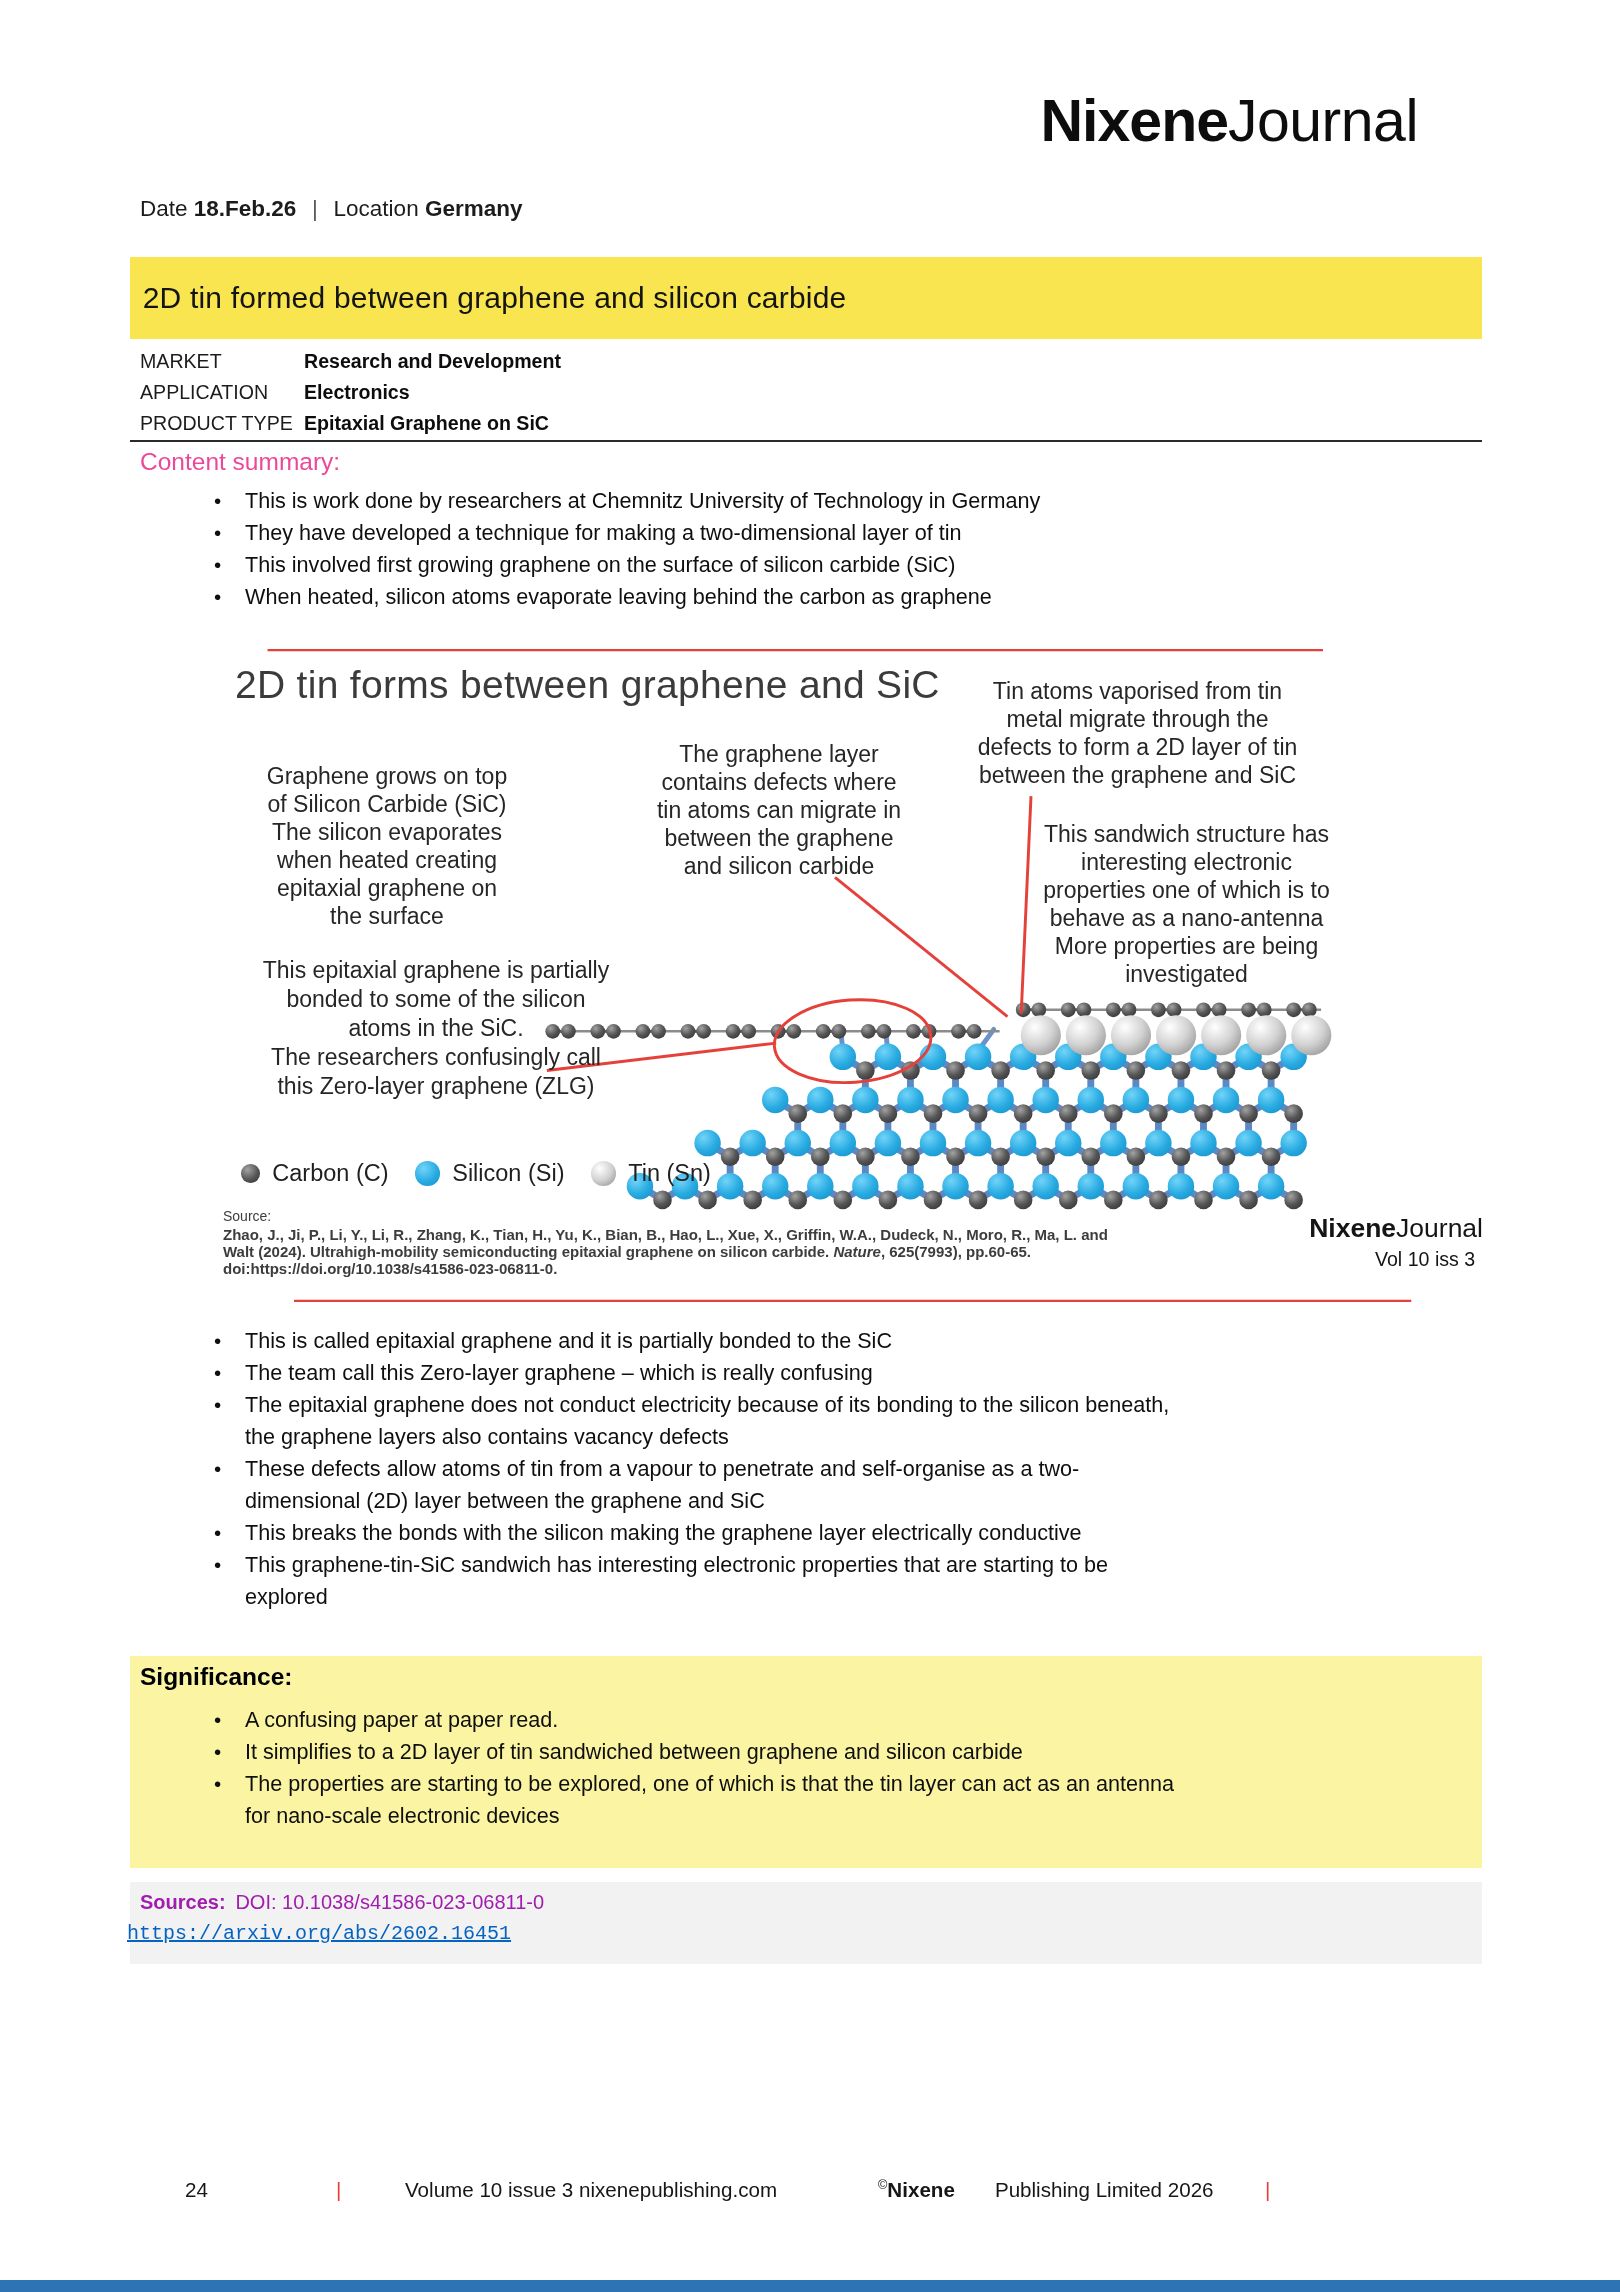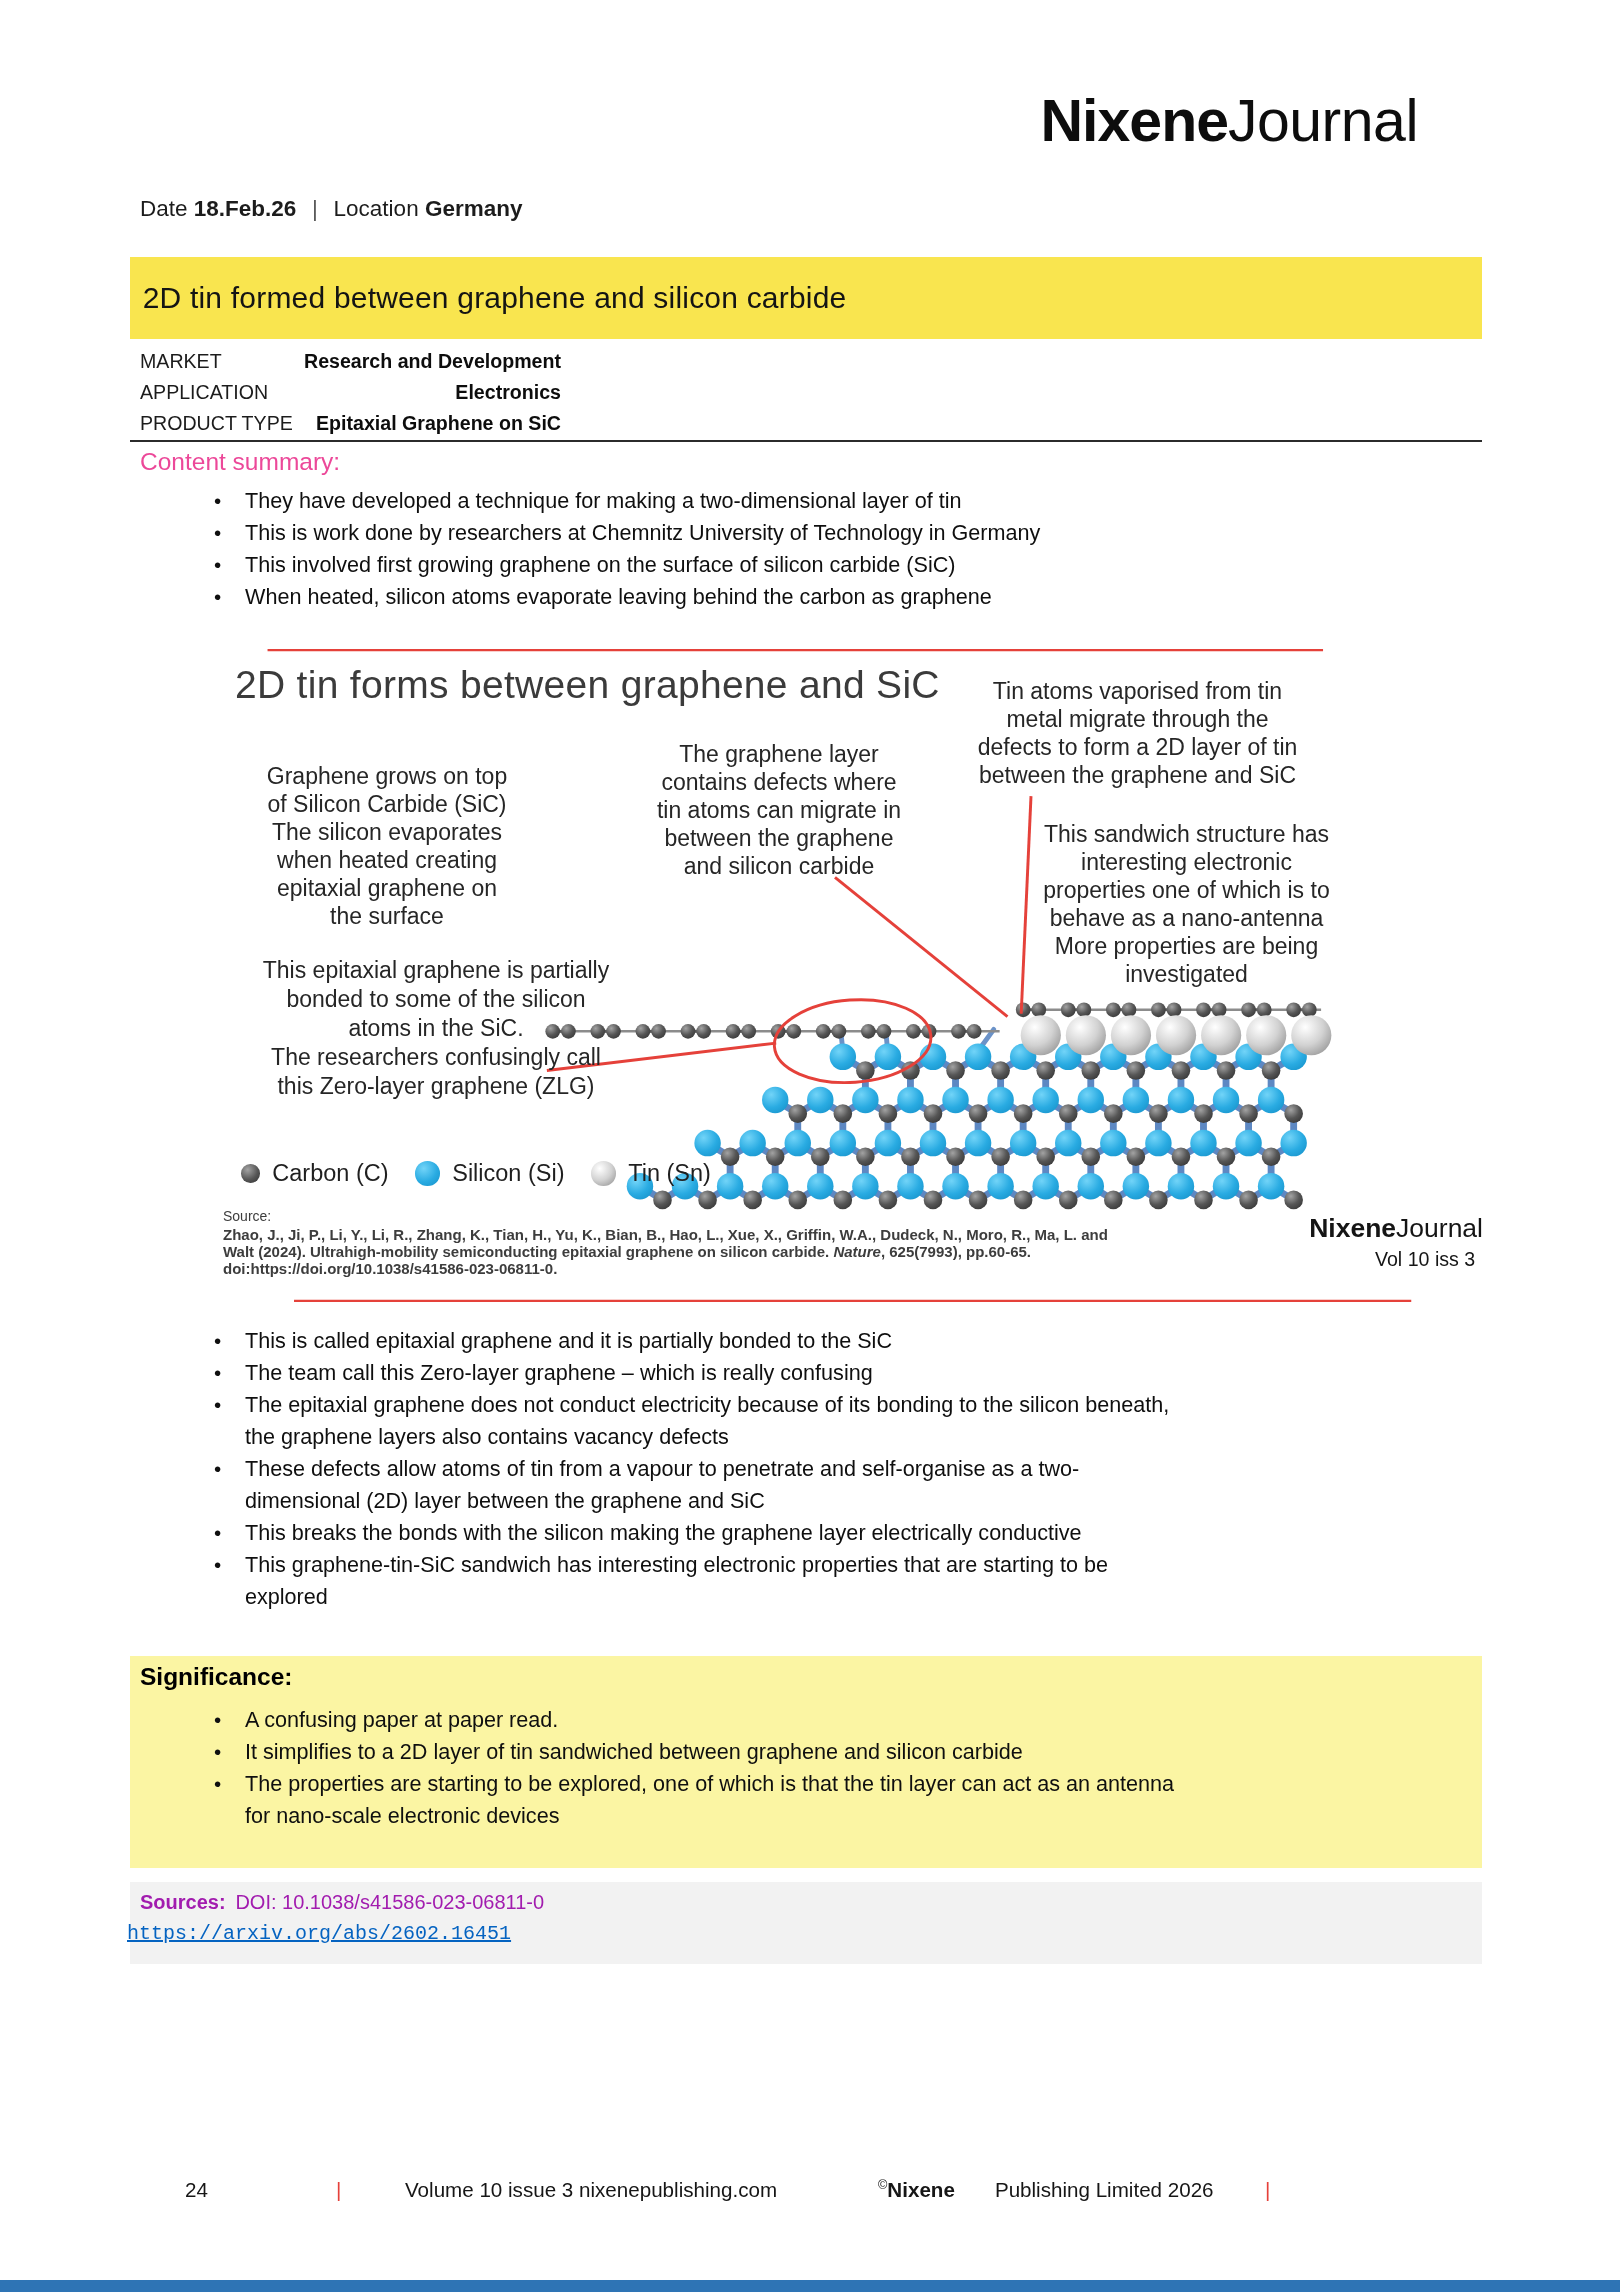--- a/index.html
+++ b/index.html
@@ -14,21 +14,21 @@
   #dateline{position:absolute;left:140px;top:196px;font-size:22.5px;color:#1c1c1c;white-space:nowrap;}
   #dateline b{font-weight:700;}
   #dateline .divider{color:#595959;margin:0 15.7px;}
 
   
   #titlebar{position:absolute;left:130px;top:257px;width:1352px;height:82px;background:var(--yellow,#f9e54f);display:flex;align-items:center;}
   #titlebar h1{margin:0;padding-left:12.7px;font-size:30px;font-weight:400;color:#141414;letter-spacing:0.2px;}
 
   
   #meta{position:absolute;left:140px;top:346px;font-size:19.6px;}
-  .meta-row{height:31px;display:flex;align-items:center;justify-content:space-between;}
+  .meta-row{height:31px;display:flex;align-items:center;}
   .meta-label{width:164px;color:#1c1c1c;}
   .meta-value{font-weight:700;color:#0d0d0d;}
   #rule{position:absolute;left:130px;top:440px;width:1352px;border-top:2px solid #2b2b2b;}
 
   #cs-heading{position:absolute;left:140px;top:448px;font-size:24.5px;color:#ec4899;}
 
   
   .bullets{position:absolute;left:211px;width:1245px;list-style:none;margin:0;padding:0;
            font-size:21.6px;line-height:32px;color:#0f0f0f;}
   .bullets li{position:relative;padding-left:34px;white-space:pre-line;}
@@ -110,22 +110,22 @@
     </div>
     <div class="meta-row">
       <span class="meta-label">PRODUCT TYPE</span>
       <span class="meta-value">Epitaxial Graphene on SiC</span>
     </div>
   </div>
   <div id="rule"></div>
 
   <div id="cs-heading">Content summary:</div>
   <ul id="summary-bullets" class="bullets">
+      <li>This is work done by researchers at Chemnitz University of Technology in Germany</li>
       <li>They have developed a technique for making a two-dimensional layer of tin</li>
-      <li>This is work done by researchers at Chemnitz University of Technology in Germany</li>
       <li>This involved first growing graphene on the surface of silicon carbide (SiC)</li>
       <li>When heated, silicon atoms evaporate leaving behind the carbon as graphene</li>
     </ul>
 
   <svg id="fig-svg" viewBox="0 0 1653 2339">
     <defs>
       <radialGradient id="gradSi" cx="0.35" cy="0.3" r="0.9">
         <stop offset="0" stop-color="#72d4f8"></stop>
           <stop offset="0.55" stop-color="#29abe2"></stop>
           <stop offset="1" stop-color="#1590c8"></stop>

